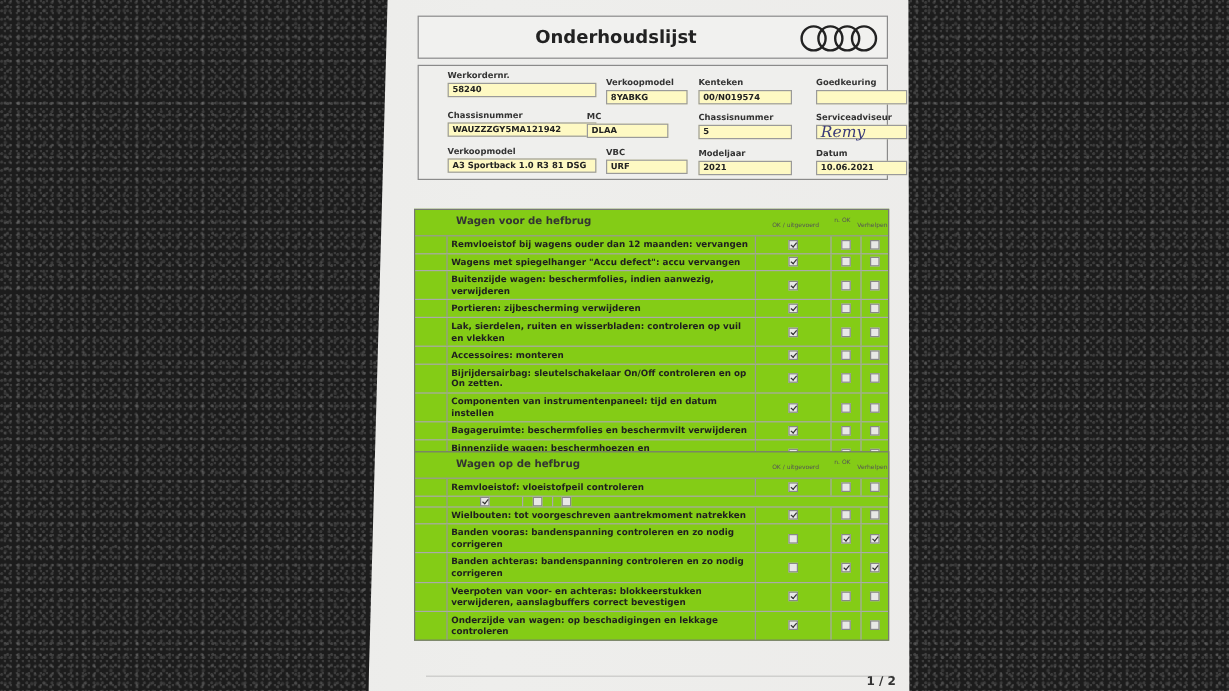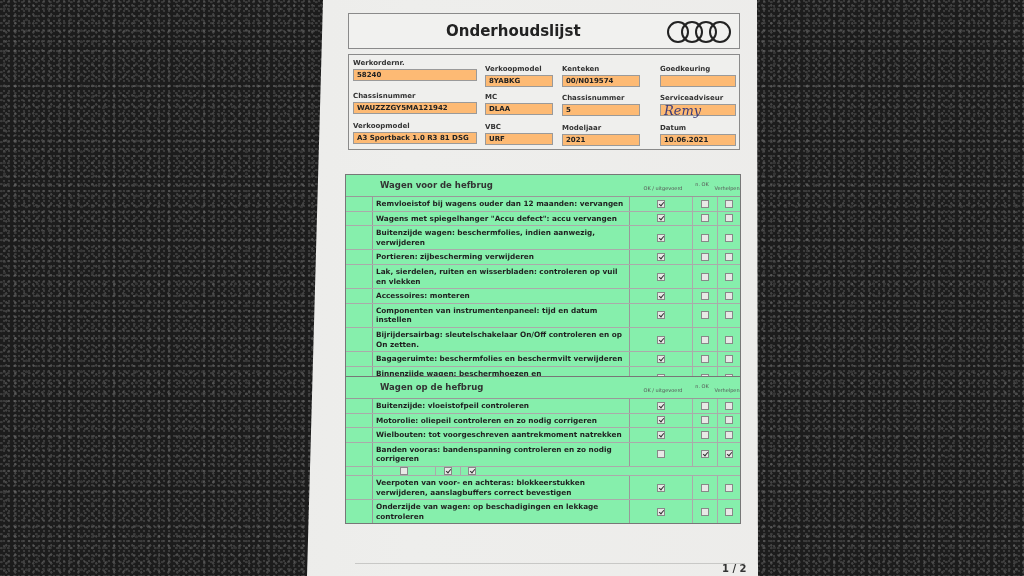--- a/index.html
+++ b/index.html
@@ -33,35 +33,35 @@
     position: absolute; left: 97px; top: 8px; font-size: 15px; font-weight: bold; color: #222;
   }
   .rings { position: absolute; right: 8px; top: 7px; width: 64px; height: 22px; }
   .rings span {
     position: absolute; top: 0; width: 22px; height: 22px; border: 2.6px solid #222; border-radius: 50%;
   }
   .info-box {
     position: absolute; left: 348px; top: 54px; width: 392px; height: 96px;
     border: 1.5px solid #8a8a8a; background: #efefed;
   }
-  .field { position: absolute; }
+  .field { position: absolute; margin-left: 20px; }
   .field .lbl { font-size: 7px; font-weight: bold; color: #333; display: block; height: 10px; }
   .field .val {
-    display: block; border: 1px solid #9a9a9a; background: #fdba74; height: 12px;
+    display: block; border: 1px solid #9a9a9a; background: #fef9c3; height: 12px;
     font-size: 7px; font-weight: bold; padding: 1px 3px; color: #222; line-height: 9px;
   }
   .field .val.hand { font-family: "DejaVu Serif", serif; font-style: italic; font-weight: normal; color: #3a3a7a; font-size: 13px; line-height: 9px; }
   .sec-banner {
     position: absolute; left: 348px; top: 176px; width: 392px; height: 12px;
     border: 1.2px solid #7a7a7a; background: #ececea; text-align: center;
     font-size: 13px; font-weight: bold; line-height: 10px; color: #222;
   }
   .table {
     position: absolute; left: 345px; width: 396px;
-    border: 1.5px solid #777; background: #86efac;
+    border: 1.5px solid #777; background: #84cc16;
   }
   .thead { position: relative; height: 22px; border-bottom: 1px solid #999; }
   .thead .sec-title { position: absolute; left: 34px; top: 5px; font-size: 8.5px; font-weight: bold; color: #333; }
   .thead .col { position: absolute; font-size: 5px; color: #555; text-align: center; }
   .row {
     position: relative; display: flex; border-bottom: 1px solid #aaa; align-items: stretch;
   }
   .row:last-child { border-bottom: none; }
   .row .gutter { width: 27px; border-right: 1px solid #999; flex: none; }
   .row .task {
@@ -114,21 +114,21 @@
     </div>
     <div class="field" style="left:311px;top:10px;width:76px">
       <span class="lbl">Goedkeuring</span>
       <span class="val"></span>
     </div>
 
     <div class="field" style="left:4px;top:37px;width:124px">
       <span class="lbl">Chassisnummer</span>
       <span class="val">WAUZZZGY5MA121942</span>
     </div>
-    <div class="field" style="left:136px;top:38px;width:68px">
+    <div class="field" style="left:120px;top:38px;width:68px">
       <span class="lbl">MC</span>
       <span class="val">DLAA</span>
     </div>
     <div class="field" style="left:213px;top:39px;width:78px">
       <span class="lbl">Chassisnummer</span>
       <span class="val">5</span>
     </div>
     <div class="field" style="left:311px;top:39px;width:76px">
       <span class="lbl">Serviceadviseur</span>
       <span class="val hand">Remy</span>
@@ -235,34 +235,34 @@
           </div>
           <div class="cell c2">
             <span class="cb"></span>
           </div>
           <div class="cell c3">
             <span class="cb"></span>
           </div>
         </div>
         <div class="row">
           <div class="gutter"></div>
+          <div class="task">Bijrijdersairbag: sleutelschakelaar On/Off controleren en op On zetten.</div>
+          <div class="cell c1">
+            <span class="cb checked"></span>
+          </div>
+          <div class="cell c2">
+            <span class="cb"></span>
+          </div>
+          <div class="cell c3">
+            <span class="cb"></span>
+          </div>
+        </div>
+        <div class="row">
+          <div class="gutter"></div>
           <div class="task">Componenten van instrumentenpaneel: tijd en datum instellen</div>
-          <div class="cell c1">
-            <span class="cb checked"></span>
-          </div>
-          <div class="cell c2">
-            <span class="cb"></span>
-          </div>
-          <div class="cell c3">
-            <span class="cb"></span>
-          </div>
-        </div>
-        <div class="row">
-          <div class="gutter"></div>
-          <div class="task">Bijrijdersairbag: sleutelschakelaar On/Off controleren en op On zetten.</div>
           <div class="cell c1">
             <span class="cb checked"></span>
           </div>
           <div class="cell c2">
             <span class="cb"></span>
           </div>
           <div class="cell c3">
             <span class="cb"></span>
           </div>
         </div>
@@ -311,34 +311,33 @@
   <div class="table" style="top:376px">
     <div class="thead">
       <span class="sec-title">Wagen op de hefbrug</span>
       <span class="col" style="left:290px;top:10px;width:54px">OK / uitgevoerd</span>
       <span class="col" style="left:346px;top:6px;width:20px">n. OK</span>
       <span class="col" style="left:368px;top:10px;width:26px">Verhelpen</span>
     </div>
     <div id="sec1-rows">
         <div class="row">
           <div class="gutter"></div>
-          <div class="task">Buitenzijde: vloeistofpeil controleren</div>
-          <div class="cell c1">
-            <span class="cb checked"></span>
-          </div>
-          <div class="cell c2">
-            <span class="cb"></span>
-          </div>
-          <div class="cell c3">
-            <span class="cb"></span>
-          </div>
-        </div>
-        <div class="row">
-          <div class="gutter"></div>
-          <div class="task">Motorolie: oliepeil controleren en zo nodig corrigeren</div>
+          <div class="task">Remvloeistof: vloeistofpeil controleren</div>
+          <div class="cell c1">
+            <span class="cb checked"></span>
+          </div>
+          <div class="cell c2">
+            <span class="cb"></span>
+          </div>
+          <div class="cell c3">
+            <span class="cb"></span>
+          </div>
+        </div>
+        <div class="row">
+          <div class="gutter"></div>
           <div class="cell c1">
             <span class="cb checked"></span>
           </div>
           <div class="cell c2">
             <span class="cb"></span>
           </div>
           <div class="cell c3">
             <span class="cb"></span>
           </div>
         </div>
@@ -363,20 +362,21 @@
           </div>
           <div class="cell c2">
             <span class="cb checked"></span>
           </div>
           <div class="cell c3">
             <span class="cb checked"></span>
           </div>
         </div>
         <div class="row">
           <div class="gutter"></div>
+          <div class="task">Banden achteras: bandenspanning controleren en zo nodig corrigeren</div>
           <div class="cell c1">
             <span class="cb"></span>
           </div>
           <div class="cell c2">
             <span class="cb checked"></span>
           </div>
           <div class="cell c3">
             <span class="cb checked"></span>
           </div>
         </div>

